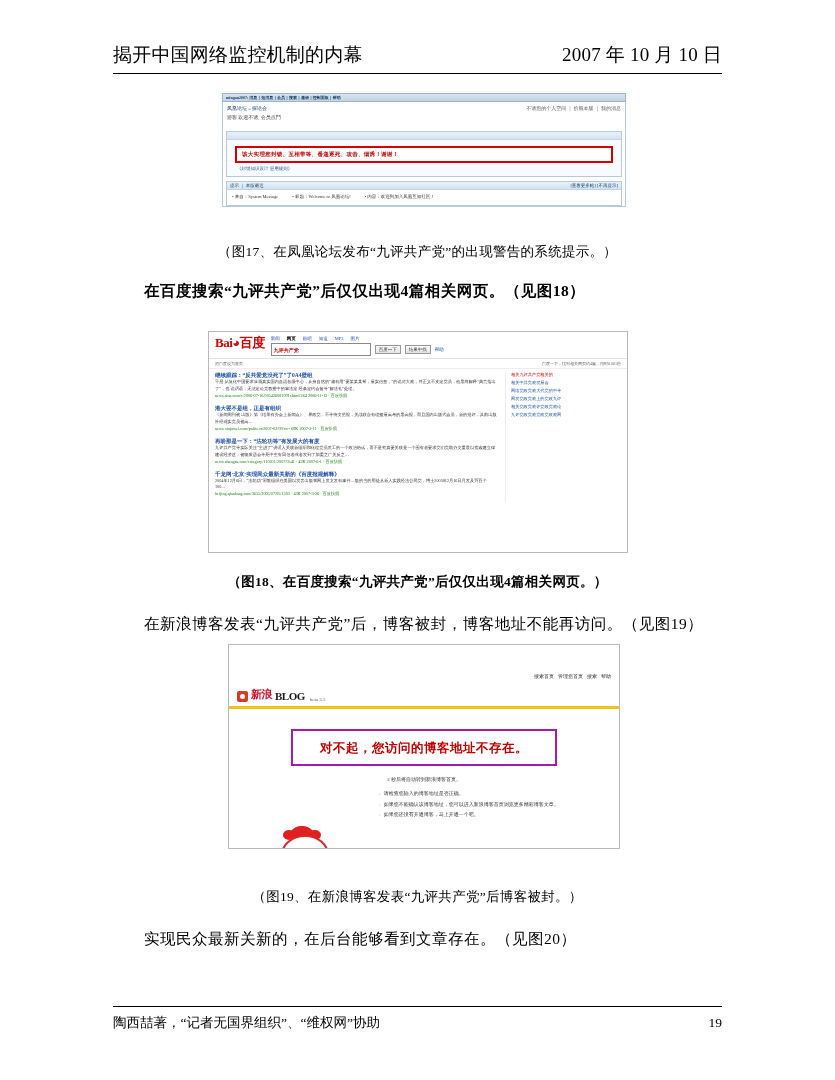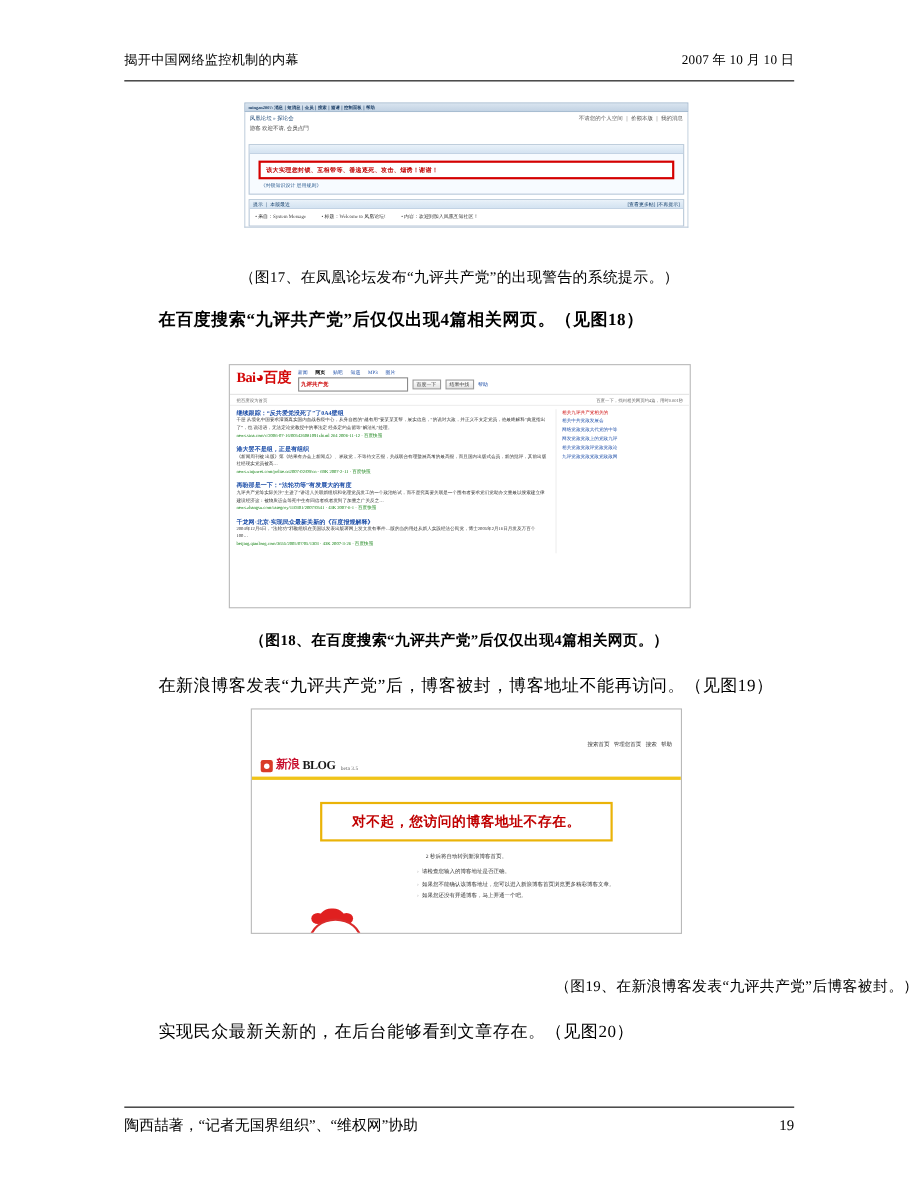--- a/index.html
+++ b/index.html
@@ -22,22 +22,22 @@
   }
   
   .header {
     position: absolute;
     top: 46px;
     left: 113px;
     right: 113px;
     height: 22px;
     display: flex;
     justify-content: space-between;
-    align-items: flex-start;
-    font-size: 12px;
+    align-items: flex-end;
+    font-size: 19px;
     letter-spacing: 0.2px;
   }
   .header .rule {
     position: absolute;
     left: 0; right: 0; bottom: -6px;
     height: 1px;
     background: #000;
   }
   
   .footer {
@@ -270,21 +270,21 @@
   }
   .sina-body {
     padding: 14px 0 0 0;
     text-align:center;
     position: relative;
     height: 100%;
   }
   .sina-alert {
     margin: 6px auto 0 auto;
     width: 262px;
-    border: 2px solid #eab308;
+    border: 2px solid #a21caf;
     padding: 7px 0;
     background:#fff;
   }
   .sina-alert span {
     color:#c00000;
     font-size: 12.5px;
     font-weight:bold;
     letter-spacing: .5px;
   }
   .sina-sec {
@@ -467,21 +467,21 @@
           </div>
         <div class="m-wingL"></div>
         <div class="m-wingR"></div>
         <div class="m-body"></div>
 
       </div>
 
     </div>
   </div>
 
-  <div class="caption" style="top:888px;text-align:right;">（图19、在新浪博客发表“九评共产党”后博客被封。）</div>
+  <div class="caption" style="top:888px;">（图19、在新浪博客发表“九评共产党”后博客被封。）</div>
 
   <div class="para" style="top:925px;">实现民众最新关新的，在后台能够看到文章存在。（见图20）</div>
 
   <div class="footer">
     <div class="rule"></div>
     <div>陶西喆著，“记者无国界组织”、“维权网”协助</div>
     <div>19</div>
   </div>
 
 </div>

